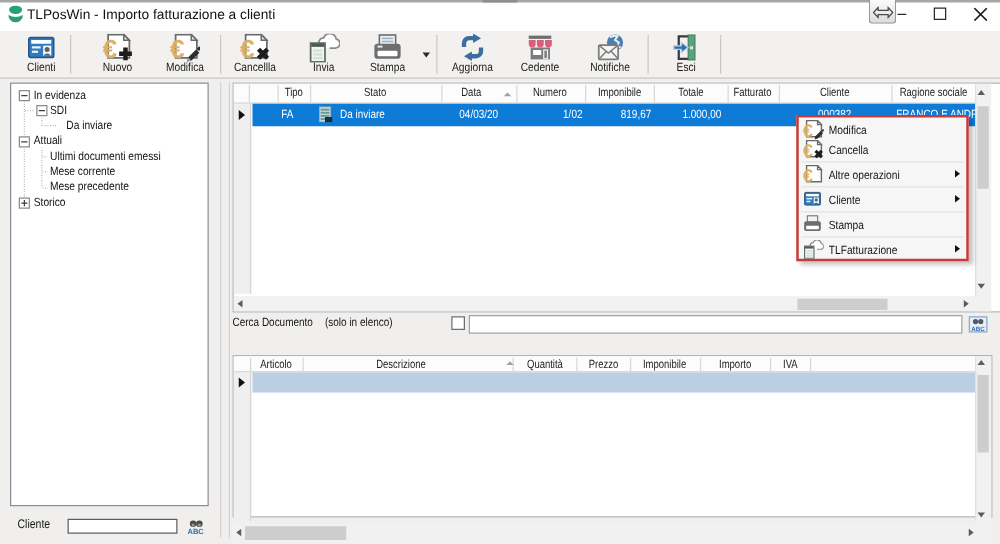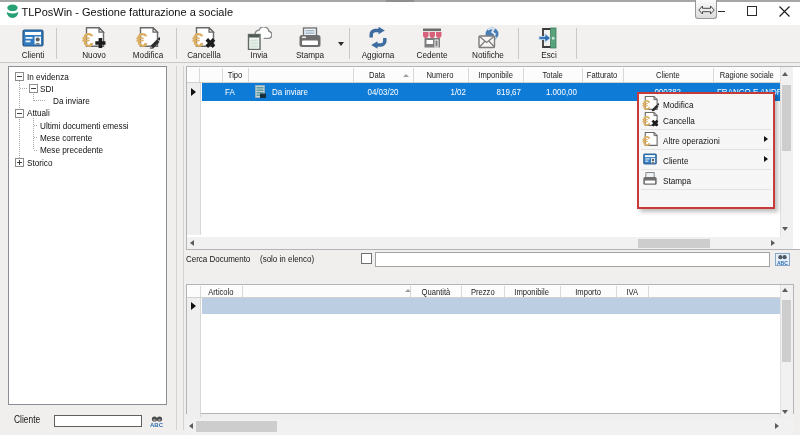--- a/index.html
+++ b/index.html
@@ -53,21 +53,21 @@
 .subarr{position:absolute;right:5px;top:5px;width:0;height:0;border-top:3.5px solid transparent;border-bottom:3.5px solid transparent;border-left:4.5px solid #111;}
 </style></head>
 <body>
 
 <div class="abs" id="titlebar"></div>
 <div class="abs" style="left:386px;top:0;width:28px;height:2px;background:#8f8f8f"></div>
 <svg class="abs" style="left:6px;top:4px" width="13" height="14" viewBox="0 0 13 14">
   <ellipse cx="6.5" cy="3.8" rx="5.2" ry="3.3" fill="#27a173"></ellipse>
   <path d="M0.7,8 A5.8,6 0 0 0 12.3,8 Q6.5,11.2 0.7,8 z" fill="#27a173"></path>
 </svg>
-<div class="abs" id="title">TLPosWin - Gestione fatturazione a sociale</div>
+<div class="abs" id="title">TLPosWin - Importo fatturazione a clienti</div>
 <div class="abs" id="swapbtn"></div>
 <svg class="abs" style="left:698px;top:5px" width="17" height="10" viewBox="0 0 17 10">
   <path d="M4.5,1 L0.8,5 L4.5,9 V6.7 H12.5 V9 L16.2,5 L12.5,1 V3.3 H4.5 z" fill="#ececec" stroke="#4a4a4a" stroke-width="1"></path>
 </svg>
 <div class="abs" style="left:717.5px;top:11px;width:7px;height:1.3px;background:#2b2b2b"></div>
 <div class="abs" style="left:747px;top:6px;width:10px;height:10px;border:1.2px solid #2b2b2b"></div>
 <svg class="abs" style="left:779px;top:6px" width="11" height="11" viewBox="0 0 11 11">
   <path d="M0.5,0.5 L10.5,10.5 M10.5,0.5 L0.5,10.5" stroke="#1f1f1f" stroke-width="1.2"></path>
 </svg>
 
@@ -223,20 +223,21 @@
     <div class="vsep" style="left:35px;top:1px;height:14px"></div>
     <div class="vsep" style="left:61.5px;top:1px;height:14px"></div>
     <div class="vsep" style="left:166px;top:1px;height:14px"></div>
     <div class="vsep" style="left:226px;top:1px;height:14px"></div>
     <div class="vsep" style="left:281px;top:1px;height:14px"></div>
     <div class="vsep" style="left:336.5px;top:1px;height:14px"></div>
     <div class="vsep" style="left:395px;top:1px;height:14px"></div>
     <div class="vsep" style="left:436.5px;top:1px;height:14px"></div>
     <div class="vsep" style="left:526px;top:1px;height:14px"></div>
     <div class="hcell" style="left:35px;width:26.5px"><span style="display:inline-block;transform:scaleX(0.8)">Tipo</span></div>
+    <div class="hcell" style="left:61.5px;width:104.5px"><span style="display:inline-block;transform:scaleX(0.8)">Stato</span></div>
     <div class="hcell" style="left:166px;width:50px"><span style="display:inline-block;transform:scaleX(0.8)">Data</span></div>
     <div class="hcell" style="left:226px;width:55px"><span style="display:inline-block;transform:scaleX(0.8)">Numero</span></div>
     <div class="hcell" style="left:281px;width:55.5px"><span style="display:inline-block;transform:scaleX(0.8)">Imponibile</span></div>
     <div class="hcell" style="left:336.5px;width:58.5px"><span style="display:inline-block;transform:scaleX(0.8)">Totale</span></div>
     <div class="hcell" style="left:395px;width:41.5px"><span style="display:inline-block;transform:scaleX(0.8)">Fatturato</span></div>
     <div class="hcell" style="left:436.5px;width:89.5px"><span style="display:inline-block;transform:scaleX(0.8)">Cliente</span></div>
     <div class="hcell" style="left:526px;width:66px"><span style="display:inline-block;transform:scaleX(0.8)">Ragione sociale</span></div>
     <div style="position:absolute;left:216px;top:6.5px;width:0;height:0;border-left:3px solid transparent;border-right:3px solid transparent;border-bottom:3.5px solid #a0a0a0"></div>
     <div style="position:absolute;left:0;top:16px;width:14px;height:152px;background:#efefef;border-right:1px solid #d6d6d6"></div>
     <div class="bluerow" style="left:15px;top:16px;width:578px;height:18px"></div>
@@ -282,20 +283,21 @@
     <div style="position:absolute;left:0;top:0;width:593px;height:13px;background:#fcfcfc;border-bottom:1px solid #d0d0d0"></div>
     <div class="vsep" style="left:13.5px;top:1px;height:11px"></div>
     <div class="vsep" style="left:55.5px;top:1px;height:11px"></div>
     <div class="vsep" style="left:223.5px;top:1px;height:11px"></div>
     <div class="vsep" style="left:274.5px;top:1px;height:11px"></div>
     <div class="vsep" style="left:317.5px;top:1px;height:11px"></div>
     <div class="vsep" style="left:373.5px;top:1px;height:11px"></div>
     <div class="vsep" style="left:429.5px;top:1px;height:11px"></div>
     <div class="vsep" style="left:461.5px;top:1px;height:11px"></div>
     <div class="hcell" style="left:13.5px;width:42px;line-height:13px"><span style="display:inline-block;transform:scaleX(0.8)">Articolo</span></div>
+    <div class="hcell" style="left:55.5px;width:158px;line-height:13px"><span style="display:inline-block;transform:scaleX(0.8)">Descrizione</span></div>
     <div class="hcell" style="left:223.5px;width:51px;line-height:13px"><span style="display:inline-block;transform:scaleX(0.8)">Quantità</span></div>
     <div class="hcell" style="left:274.5px;width:43px;line-height:13px"><span style="display:inline-block;transform:scaleX(0.8)">Prezzo</span></div>
     <div class="hcell" style="left:317.5px;width:56px;line-height:13px"><span style="display:inline-block;transform:scaleX(0.8)">Imponibile</span></div>
     <div class="hcell" style="left:373.5px;width:56px;line-height:13px"><span style="display:inline-block;transform:scaleX(0.8)">Importo</span></div>
     <div class="hcell" style="left:429.5px;width:32px;line-height:13px"><span style="display:inline-block;transform:scaleX(0.8)">IVA</span></div>
     <div style="position:absolute;left:218px;top:4.5px;width:0;height:0;border-left:3px solid transparent;border-right:3px solid transparent;border-bottom:3.5px solid #a0a0a0"></div>
     <div style="position:absolute;left:0;top:13px;width:14px;height:119px;background:#efefef;border-right:1px solid #d6d6d6"></div>
     <div style="position:absolute;left:15px;top:13.5px;width:578px;height:15.5px;background:#bccee2"></div>
     <div class="mark" style="left:4px;top:17px"></div>
     <div class="sb" style="left:593.5px;top:0;width:12.5px;height:132px;border-left:1px solid #e0e0e0"></div>
@@ -366,13 +368,25 @@
     <div class="msep" style="top:75px"></div>
     <div class="mi" style="top:77px">
       <svg width="16" height="14" viewBox="0 0 24 22">
         <rect x="5.5" y="1" width="13" height="8" fill="#eef3f8" stroke="#6e6e6e" stroke-width="1.3"></rect>
         <rect x="1.5" y="8" width="21" height="12" rx="2.5" fill="#6e6e6e"></rect>
         <rect x="4" y="13.5" width="16" height="4.5" rx="1" fill="#fff"></rect>
       </svg>
       <span class="mt">Stampa</span>
     </div>
     <div class="msep" style="top:95px"></div>
+    <div class="mi" style="top:97px">
+      <svg width="17" height="15" viewBox="0 0 26 23">
+        <path d="M12,11.5 a4.2,4.2 0 0 1 1,-8.2 a5.2,5.2 0 0 1 10,1 a3.6,3.6 0 0 1 -0.3,7.1 h-5" fill="#fff" stroke="#8a8a8a" stroke-width="1.4"></path>
+        <rect x="2.5" y="7.5" width="11.5" height="15" fill="#f2f6f3" stroke="#5f6a64" stroke-width="1.4"></rect>
+        <rect x="3" y="8" width="10.5" height="2.5" fill="#4f5a54"></rect>
+        <rect x="4.5" y="12.5" width="7.5" height="2" fill="#cfe3d6"></rect>
+        <rect x="4.5" y="15.5" width="7.5" height="2" fill="#cfe3d6"></rect>
+        <rect x="4.5" y="18.5" width="7.5" height="2" fill="#cfe3d6"></rect>
+      </svg>
+      <span class="mt">TLFatturazione</span>
+      <div class="subarr"></div>
+    </div>
   </div>
 
 </body></html>

